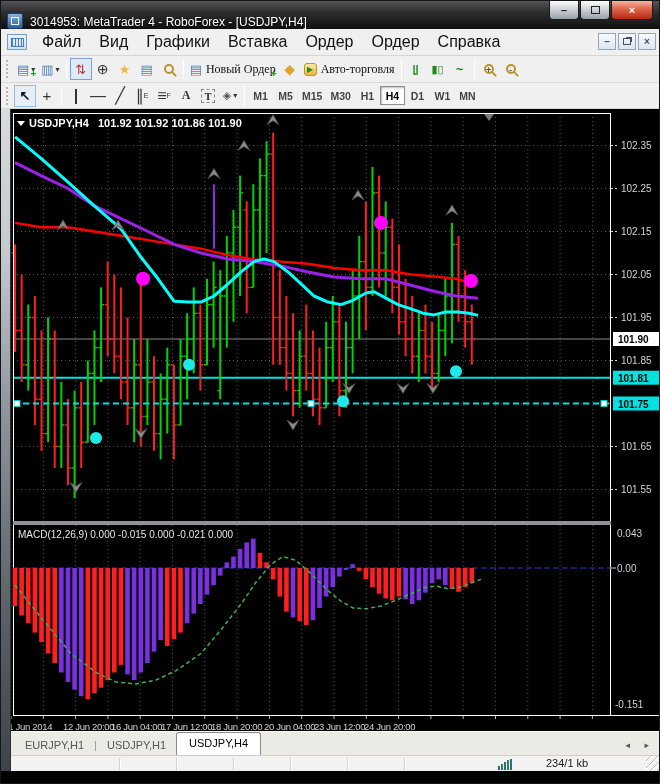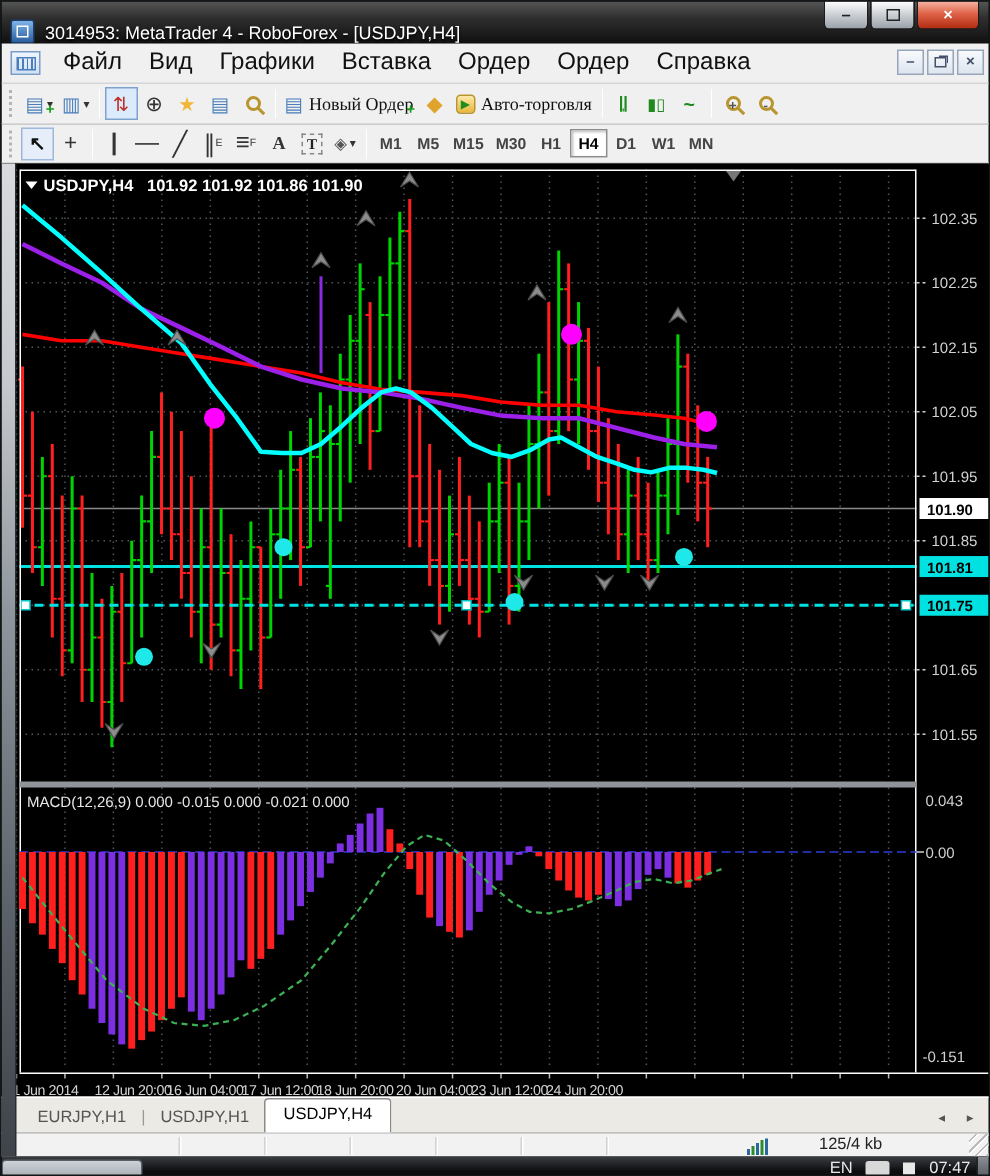--- a/index.html
+++ b/index.html
@@ -675,28 +675,18 @@
       <span class="st-sep" style="left:289px;"></span>
     <span class="st-sep" style="left:346px;"></span>
       <span class="st-sep" style="left:403px;"></span>
     <span class="st-net">
         <i style="height:4px"></i>
         <i style="height:6px"></i>
         <i style="height:8px"></i>
         <i style="height:10px"></i>
         <i style="height:11px"></i>
       </span>
-    <span class="st-kb">125/4 kb</span>
+    <span class="st-kb">234/1 kb</span>
     <span class="st-grip"></span>
   </div>
 
-  <div class="taskbar">
-    <span class="tk-btn"></span>
-    <span class="tk-right">
-      <span>EN</span>
-      <span class="kbd-ico"></span>
-      <span class="sq-ico"></span>
-      <span>07:47</span>
-    </span>
-    <span class="tk-edge"></span>
-  </div>
 
 </div>
 
 </body></html>

